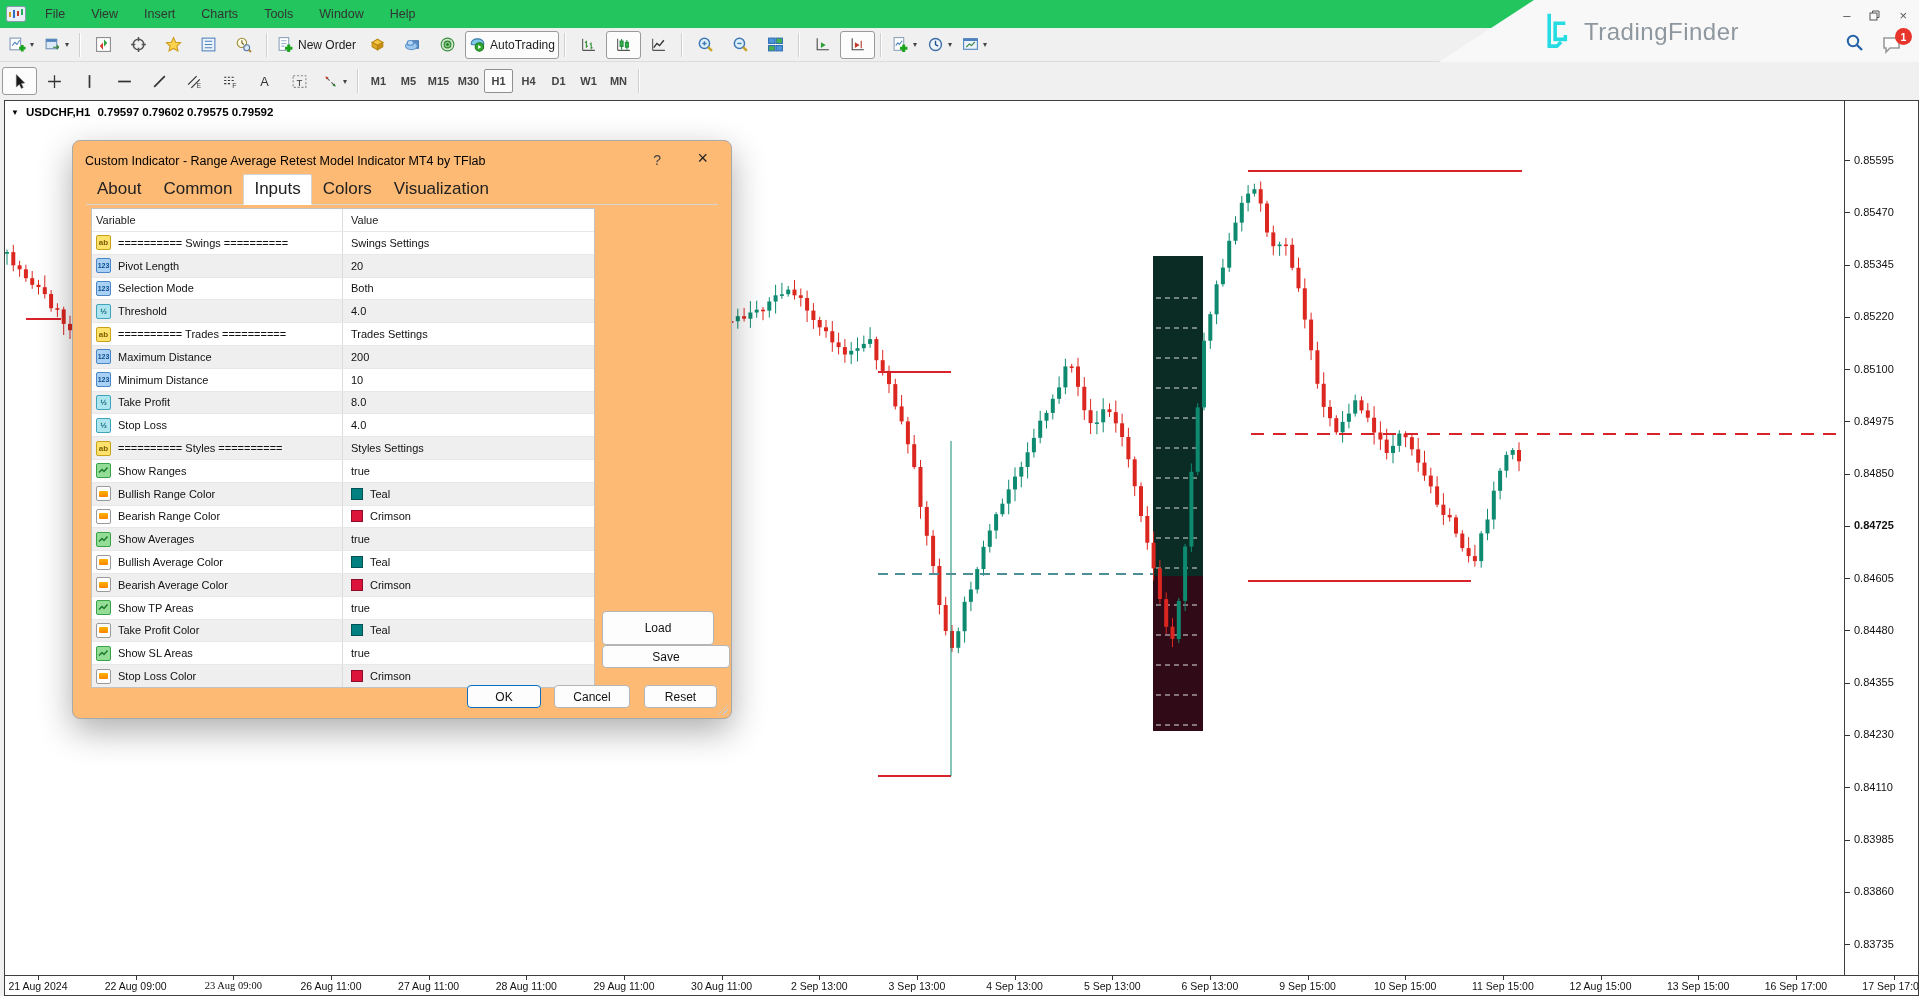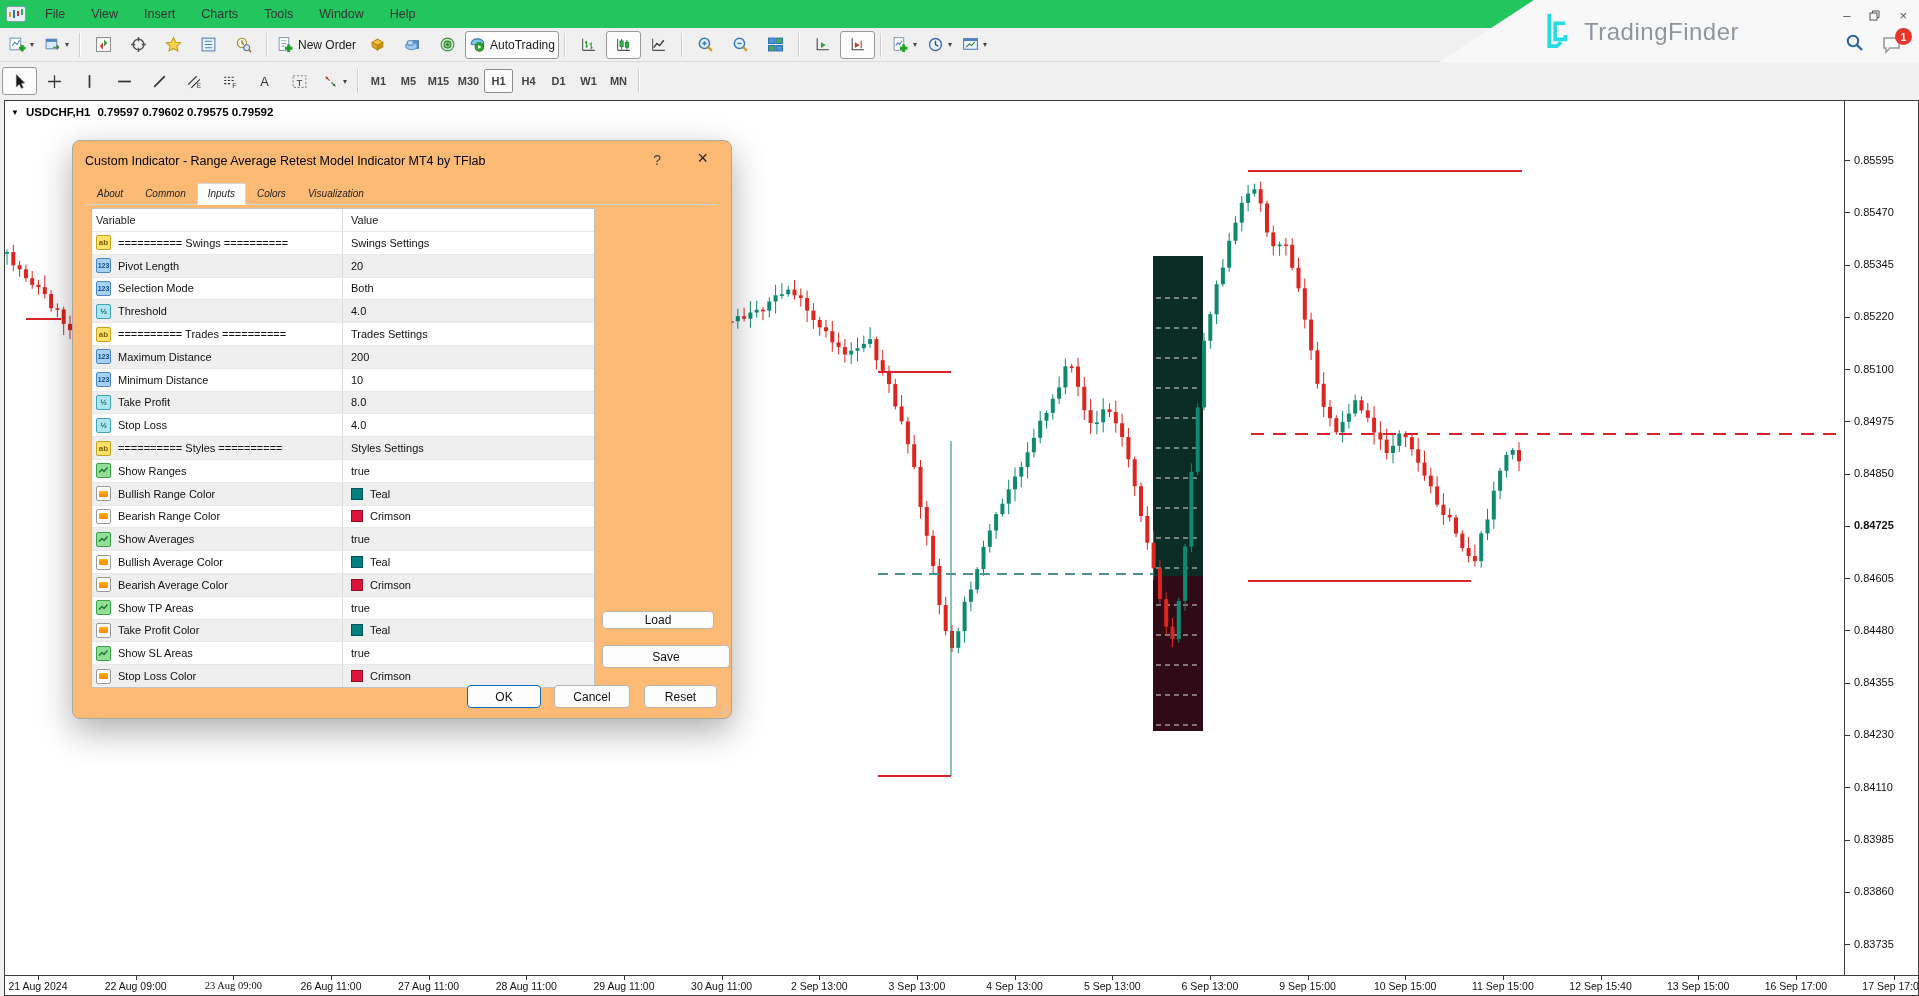--- a/index.html
+++ b/index.html
@@ -39,21 +39,21 @@
   .p-tick{position:absolute;left:0;width:5px;height:1px;background:#333;}
   .time-axis{position:absolute;left:0;right:0;bottom:0;height:19px;border-top:1px solid #3f3f3f;background:#fff;z-index:2;}
   .t-label{position:absolute;top:4px;transform:translateX(-50%);font-size:10.5px;color:#111;white-space:nowrap;}
   .t-tick{position:absolute;top:0;width:1px;height:4px;background:#333;}
   
   .dialog{position:absolute;left:72px;top:140px;width:658px;height:577px;background:#fdba74;border:1px solid #a9a9a9;border-radius:8px;box-shadow:0 12px 34px rgba(0,0,0,.32);z-index:10;}
   .dlg-title{position:absolute;left:12px;top:13px;font-size:12.5px;color:#000;}
   .dlg-help{position:absolute;right:64px;top:9px;font-size:14px;color:#444;background:none;border:none;padding:2px 6px;font-family:inherit;}
   .dlg-close{position:absolute;right:15px;top:5px;font-size:18px;color:#222;background:none;border:none;padding:2px 8px;font-family:inherit;}
   .tabs{position:absolute;left:13px;top:39px;right:13px;height:24px;display:flex;align-items:flex-end;border-bottom:1px solid #d5d5d5;}
-  .tab{padding:4px 10px 5px;font-size:10px;color:#222;border:1px solid transparent;margin-bottom:-1px;font-style:italic;}
+  .tab{padding:4px 10px 5px;font-size:17px;color:#222;border:1px solid transparent;margin-bottom:-1px;}
   .tab.active{background:#fff;border-color:#d5d5d5;border-bottom-color:#fff;border-radius:2px 2px 0 0;}
   .tbl{position:absolute;left:18px;top:67px;width:502px;background:#fff;border:1px solid #c2c2c2;}
   .tbl-row{display:flex;height:21.8px;align-items:center;border-top:1px solid #e8e8e8;font-size:11px;color:#111;}
   .tbl-row.alt{background:#efefef;}
   .tbl-head{height:22px;border-top:none;color:#222;}
   .cell-var{flex:0 0 250px;display:flex;align-items:center;height:100%;overflow:hidden;white-space:nowrap;padding-left:4px;box-sizing:border-box;}
   .cell-val{flex:1;display:flex;align-items:center;height:100%;overflow:hidden;white-space:nowrap;padding-left:8px;border-left:1px solid #dcdcdc;box-sizing:border-box;}
   .ric{width:15px;height:15px;border-radius:2px;border:1px solid;display:inline-flex;align-items:center;justify-content:center;font-size:8px;font-weight:bold;margin-right:7px;flex:none;box-sizing:border-box;}
   .ric.section{background:#ffe26b;border-color:#c9a21a;color:#7a5d00;}
   .ric.int{background:#a9d1f5;border-color:#4a86c8;color:#0d4d8f;font-size:7px;}
@@ -1026,21 +1026,21 @@
       <div class="t-label" style="left: 1107.26px;">5 Sep 13:00</div>
       <div class="t-tick" style="left: 1204.92px;"></div>
       <div class="t-label" style="left: 1204.92px;">6 Sep 13:00</div>
       <div class="t-tick" style="left: 1302.58px;"></div>
       <div class="t-label" style="left: 1302.58px;">9 Sep 15:00</div>
       <div class="t-tick" style="left: 1400.24px;"></div>
       <div class="t-label" style="left: 1400.24px;">10 Sep 15:00</div>
       <div class="t-tick" style="left: 1497.9px;"></div>
       <div class="t-label" style="left: 1497.9px;">11 Sep 15:00</div>
       <div class="t-tick" style="left: 1595.56px;"></div>
-      <div class="t-label" style="left: 1595.56px;">12 Sep 15:40</div>
+      <div class="t-label" style="left: 1595.56px;">12 Aug 15:00</div>
       <div class="t-tick" style="left: 1693.22px;"></div>
       <div class="t-label" style="left: 1693.22px;">13 Sep 15:00</div>
       <div class="t-tick" style="left: 1790.88px;"></div>
       <div class="t-label" style="left: 1790.88px;">16 Sep 17:00</div>
       <div class="t-tick" style="left: 1888.54px;"></div>
       <div class="t-label" style="left: 1888.54px;">17 Sep 17:00</div>
     </div>
 </div>
 
 <div class="dialog">
@@ -1271,19 +1271,19 @@
             <span class="blob"></span>
           </span>
           <span>Stop Loss Color</span>
         </div>
         <div class="cell-val">
           <span class="swatch" style="background: rgb(220, 20, 60);"></span>
           <span>Crimson</span>
         </div>
       </div>
     </div>
-  <button class="btn" style="left:529px;top:470px;width:112px;height:18px">Load</button>
+  <button class="btn" style="left:529px;top:470px;width:112px;height:34px">Load</button>
   <button class="btn" style="left:529px;top:504px;width:128px;height:23px">Save</button>
   <button class="btn ok" style="left:394px;top:544px;width:74px;height:23px">OK</button>
   <button class="btn" style="left:481px;top:544px;width:76px;height:23px">Cancel</button>
   <button class="btn" style="left:571px;top:544px;width:73px;height:23px">Reset</button>
   <div class="grip"></div>
 </div>
 
 </body></html>

